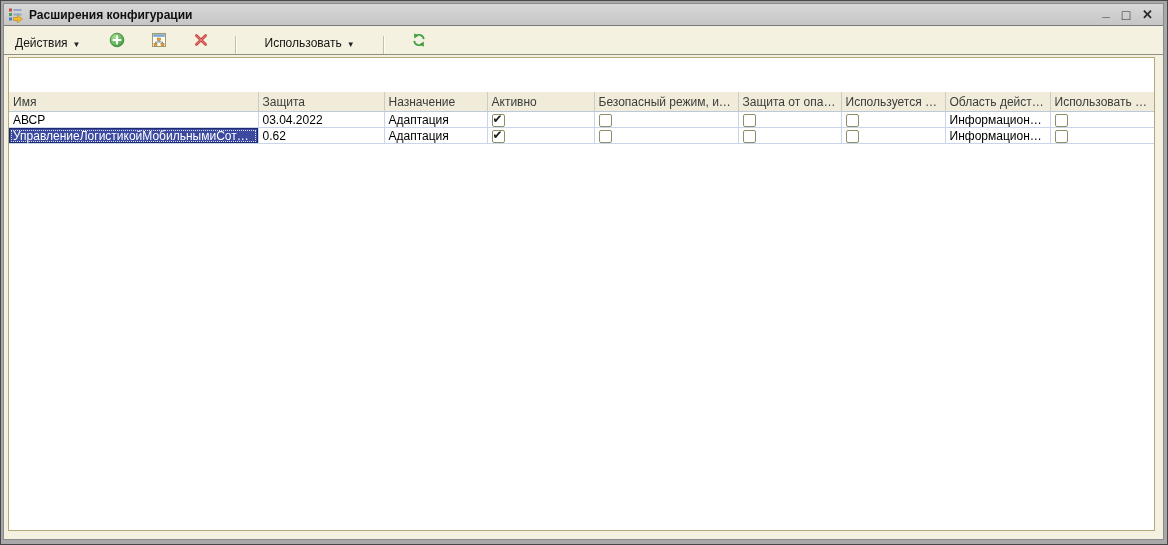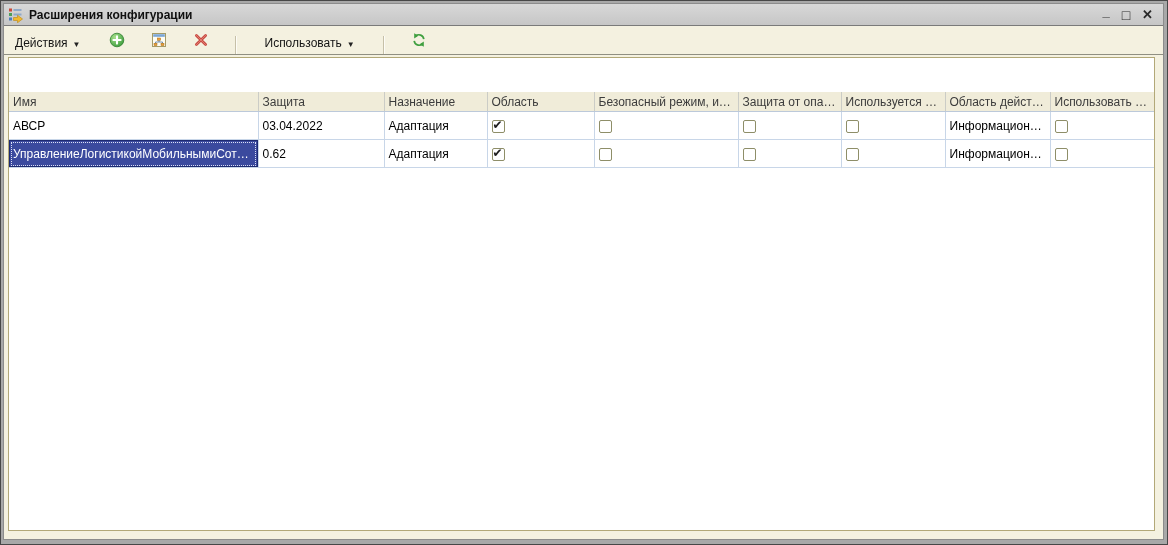--- a/index.html
+++ b/index.html
@@ -36,21 +36,21 @@
   
   .content{flex:1;padding:2px 8px 8px 4px;box-sizing:border-box;overflow:hidden;display:flex;}
   .grid{flex:1;background:#ffffff;border:1px solid #b2a878;overflow:hidden;}
   table.ext-table{width:100%;border-collapse:collapse;table-layout:fixed;margin-top:34px;}
   .ext-table th{
     background:#f0ecd9;font-weight:normal;text-align:left;font-size:12px;color:#3c3c3c;
     padding:2px 4px;height:15px;border-right:1px solid #cbccc6;border-bottom:1px solid #bcc9da;
     white-space:nowrap;overflow:hidden;text-overflow:ellipsis;cursor:default;
   }
   .ext-table td{
-    font-size:12px;color:#000;padding:6px 4px;height:15px;
+    font-size:12px;color:#000;padding:0 4px;height:15px;
     border-right:1px solid #c8d6e8;border-bottom:1px solid #c8d6e8;
     white-space:nowrap;overflow:hidden;text-overflow:ellipsis;cursor:default;
   }
   .ext-table th:last-child,.ext-table td:last-child{border-right:none;}
   td.sel{
     background:#3b4a9e;color:#ffffff;
     box-shadow:inset 0 0 0 1px #1d2a70;
     outline:1px dotted #d9def5;outline-offset:-3px;
   }
   .cb{
@@ -155,21 +155,21 @@
               <col style="width:103px">
             <col style="width:104px">
               <col style="width:105px">
               <col>
           </colgroup>
           <thead>
             <tr>
               <th>Имя</th>
               <th>Защита</th>
               <th>Назначение</th>
-              <th>Область</th>
+              <th>Активно</th>
               <th>Безопасный режим, имя...</th>
               <th>Защита от опасн...</th>
               <th>Используется в р...</th>
               <th>Область действия</th>
               <th>Использовать ос...</th>
             </tr>
           </thead>
           <tbody>
             <tr>
               <td>АВСР</td>

